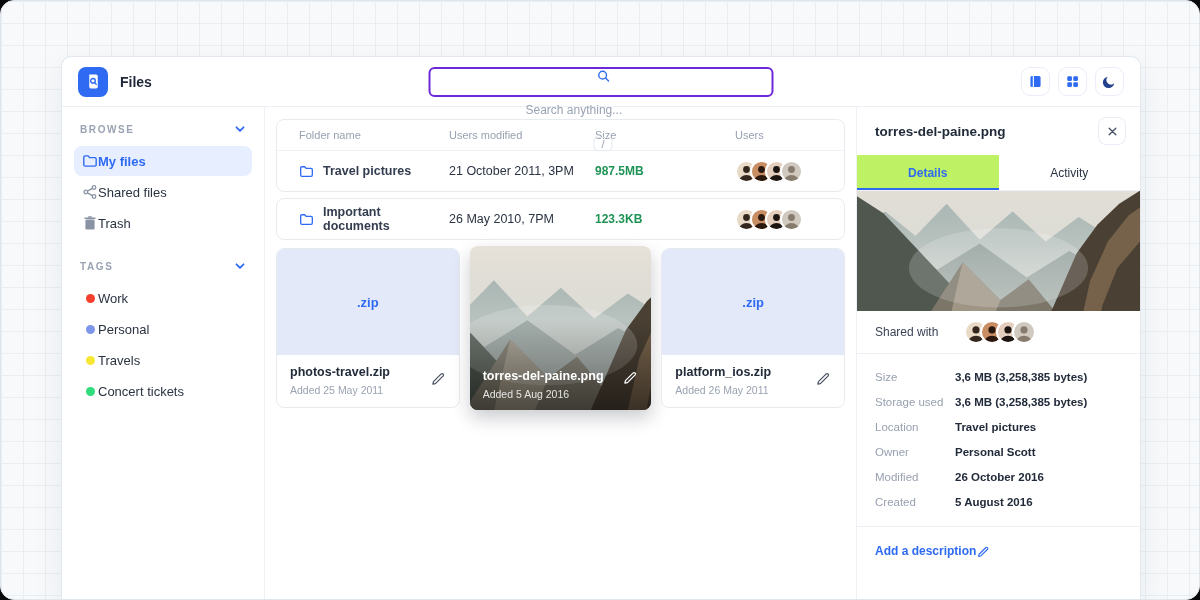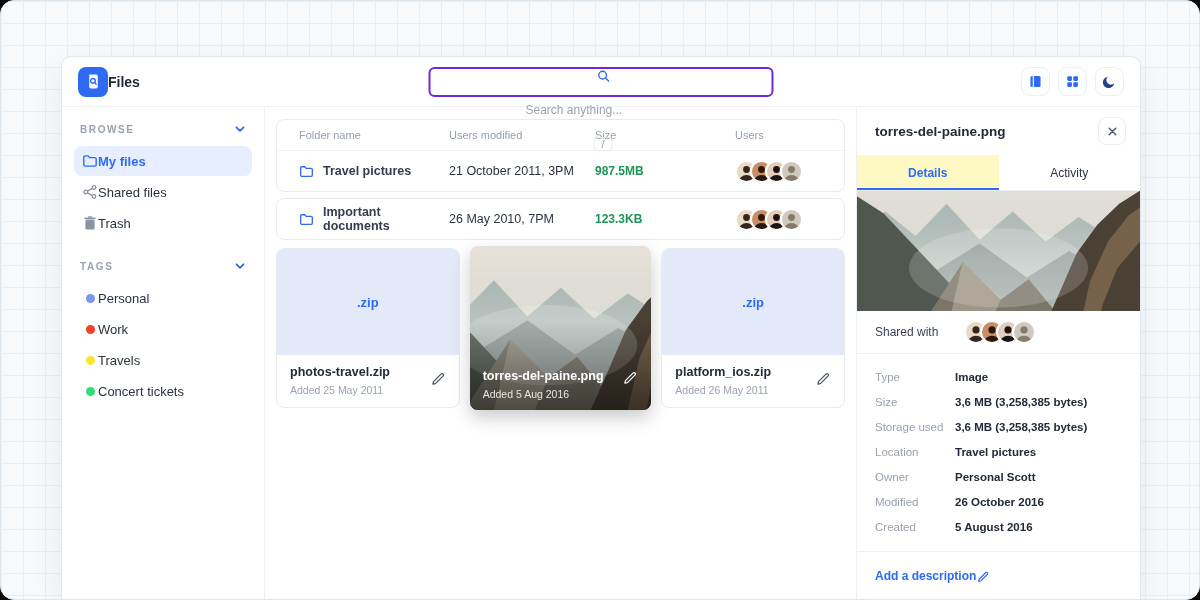--- a/index.html
+++ b/index.html
@@ -14,21 +14,21 @@
     border:1px solid #dfe6ec; }
 
   .window { position:absolute; left:60px; top:55px; width:1080px; bottom:0;
     background:#fff; border:1px solid #e2e8ee; border-bottom:none;
     border-radius:10px 10px 0 0; box-shadow:0 12px 32px rgba(30,40,60,.07);
     display:flex; flex-direction:column; overflow:hidden; }
 
   
   .topbar { height:50px; flex:0 0 auto; border-bottom:1px solid #edf0f4;
     display:flex; align-items:center; padding:0 16px; position:relative; }
-  .brand { display:flex; align-items:center; gap:0; }
+  .brand { display:flex; align-items:center; gap:12px; }
   .logo { width:30px; height:30px; border-radius:8px; background:#2e6bf2;
     display:flex; align-items:center; justify-content:center; }
   .logo svg { width:17px; height:17px; }
   .app-title { font-size:14px; font-weight:700; color:#20293a; }
 
   .search { position:absolute; left:50%; transform:translateX(-50%); width:345px; height:30px;
     border:2px solid #6d28d9; border-radius:6px; background:#fff;
     display:flex; align-items:center; padding:0 6px 0 10px; gap:20px;flex-direction:column; }
   .search svg { width:14px; height:14px; flex:0 0 auto; }
   .search input { flex:1; border:none; outline:none; font-size:12px; color:#3a4356;
@@ -103,21 +103,21 @@
   
   .panel { width:284px; flex:0 0 auto; border-left:1px solid #edf0f4; display:flex; flex-direction:column; }
   .phead { display:flex; align-items:center; justify-content:space-between; padding:10px 14px 10px 18px; }
   .ptitle { font-size:13.5px; font-weight:700; color:#222b3a; }
   .pclose { width:28px; height:28px; border:1px solid #e7ecf5; border-radius:8px; background:#fff;
     display:flex; align-items:center; justify-content:center; cursor:pointer; }
   .pclose svg { width:11px; height:11px; }
   .ptabs { display:flex; height:36px; border-bottom:1px solid #edf0f4; }
   .tab { flex:1; display:flex; align-items:center; justify-content:center; font-size:12px;
     color:#2a3342; cursor:pointer; }
-  .tab.active { background:#fef9c3; color:#2e6bf2; font-weight:700; box-shadow:inset 0 -2px 0 #2e6bf2;text-align:right; }
+  .tab.active { background:#bef264; color:#2e6bf2; font-weight:700; box-shadow:inset 0 -2px 0 #2e6bf2;text-align:right; }
   .ppreview { height:120px; flex:0 0 auto; }
   .ppreview svg { width:100%; height:100%; display:block; }
   .pshared { display:flex; align-items:center; gap:26px; padding:9px 18px; border-bottom:1px solid #edf0f4;
     font-size:12px; color:#3a4356; }
   .pshared .avatar { width:24px; height:24px; }
   .pdetails { padding:10px 18px 8px 18px; }
   .drow { display:flex; align-items:center; padding:6.5px 0; font-size:11.5px; }
   .dlabel { width:80px; flex:0 0 auto; color:#98a1b0; }
   .dvalue { color:#222b3a; font-weight:600; }
   .paddesc { border-top:1px solid #edf0f4; padding:14px 18px; margin-top:4px; }
@@ -233,29 +233,29 @@
 
         <div class="section-head tags-head">
           <span class="sh-label">TAGS</span>
           <svg viewBox="0 0 12 12">
               <path d="M2.5 4.3 6 7.8l3.5-3.5" fill="none" stroke="#2e6bf2" stroke-width="1.8" stroke-linecap="round" stroke-linejoin="round"></path>
             </svg>
         </div>
 
         <div class="side-item">
           <span class="ic">
+              <span class="dot" style="background: rgb(244, 64, 44);"></span>
+            </span>
+          <span>Work</span>
+        </div>
+        <div class="side-item">
+          <span class="ic">
               <span class="dot" style="background: rgb(126, 150, 234);"></span>
             </span>
           <span>Personal</span>
-        </div>
-        <div class="side-item">
-          <span class="ic">
-              <span class="dot" style="background: rgb(244, 64, 44);"></span>
-            </span>
-          <span>Work</span>
         </div>
         <div class="side-item">
           <span class="ic">
               <span class="dot" style="background: rgb(247, 231, 51);"></span>
             </span>
           <span>Travels</span>
         </div>
         <div class="side-item">
           <span class="ic">
               <span class="dot" style="background: rgb(47, 221, 122);"></span>
@@ -465,24 +465,20 @@
                 <svg viewBox="0 0 24 24">
                   <circle cx="12" cy="9.5" r="4.3" fill="var(--fg)"></circle>
                   <path d="M2.5 25a9.5 8.5 0 0 1 19 0z" fill="var(--fg)"></path>
                 </svg>
               </span>
           </span>
         </div>
 
         <div class="pdetails">
           <div class="drow">
-            <span class="dlabel">Type</span>
-            <span class="dvalue">Image</span>
-          </div>
-          <div class="drow">
             <span class="dlabel">Size</span>
             <span class="dvalue">3,6 MB (3,258,385 bytes)</span>
           </div>
           <div class="drow">
             <span class="dlabel">Storage used</span>
             <span class="dvalue">3,6 MB (3,258,385 bytes)</span>
           </div>
           <div class="drow">
             <span class="dlabel">Location</span>
             <span class="dvalue">Travel pictures</span>

